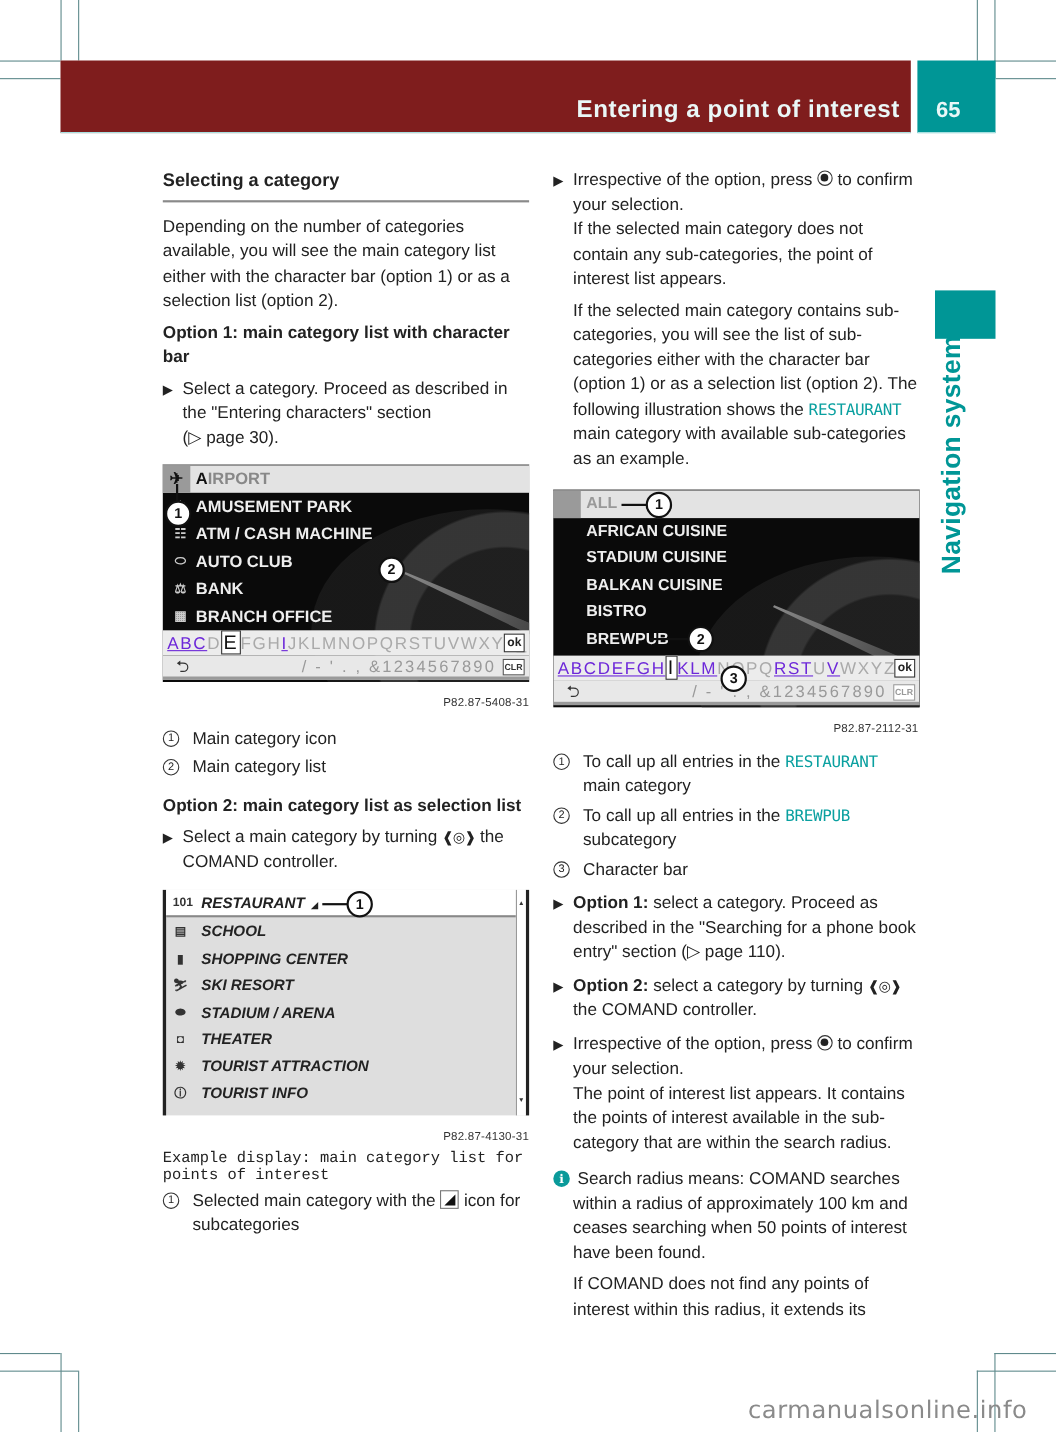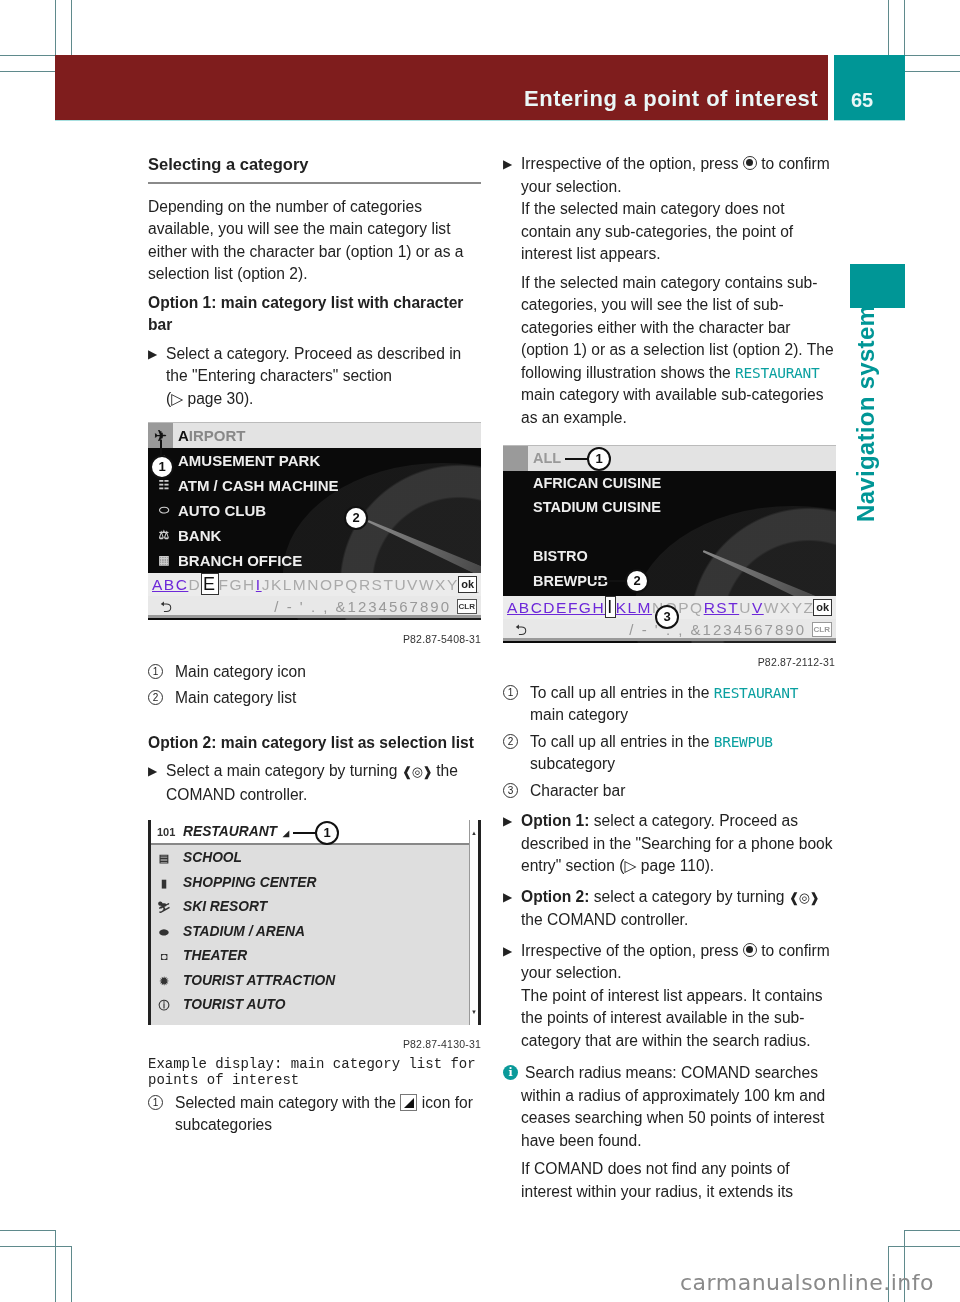--- a/index.html
+++ b/index.html
@@ -153,21 +153,21 @@
     </div>
     <div class="callout-line" style="left:12px;top:18px;width:2px;height:20px"></div>
     <div class="callout" style="left:2px;top:33px">1</div>
     <div class="callout" style="left:196px;top:84px">2</div>
     <div class="ref">P82.87-5408-31</div>
   </div>
 
   <div style="height:10px"></div>
   <div class="legend"><span class="num">1</span><span>Main category icon</span></div>
   <div class="legend"><span class="num">2</span><span>Main category list</span></div>
-  <div class="subhead" style="margin-top:22px">Option 2: main category list as selection list</div>
+  <div class="subhead" style="margin-top:12px">Option 2: main category list as selection list</div>
   <div class="step">
     <span class="arrow">▶</span>
     <span>Select a main category by turning</span>
     <span class="controller">❰◎❱</span>
     <span>the COMAND controller.</span>
   </div>
 
   <div class="shot" style="margin-top:14px">
     <div class="screen2">
       <div class="s2-row s2-first" style="top:0">
@@ -194,21 +194,21 @@
       <div class="s2-row" style="top:124px">
           <span class="ic">◘</span>
           <span class="tx">THEATER</span>
         </div>
       <div class="s2-row" style="top:148.5px">
           <span class="ic">✹</span>
           <span class="tx">TOURIST ATTRACTION</span>
         </div>
       <div class="s2-row" style="top:173px">
           <span class="ic">ⓘ</span>
-          <span class="tx">TOURIST AUTO</span>
+          <span class="tx">TOURIST INFO</span>
         </div>
       <div class="s2-scroll">
         <span class="up" style="top:2px">▲</span>
         <span class="dn" style="bottom:2px">▼</span>
       </div>
     </div>
     <div class="callout-line" style="left:145px;top:12px;width:24px"></div>
     <div class="callout" style="left:167px;top:1px">1</div>
     <div class="ref">P82.87-4130-31</div>
   </div>
@@ -238,20 +238,23 @@
       <div class="needle" style="left:200px;top:100px"></div>
       <div class="s3-row" style="top:24.5px">
           <span class="tx">AFRICAN CUISINE</span>
         </div>
       <div class="s3-row scr-top" style="top:0">
           <span class="iconcell" style="position:absolute;left:0;top:0;width:25px;height:24.5px;background:#9a9a9a"></span>
           <span class="tx" style="color:#999">ALL</span>
         </div>
       <div class="s3-row" style="top:49px">
           <span class="tx">STADIUM CUISINE</span>
+        </div>
+      <div class="s3-row" style="top:73.5px">
+          <span class="tx">BALKAN CUISINE</span>
         </div>
       <div class="s3-row" style="top:98px">
           <span class="tx">BISTRO</span>
         </div>
       <div class="s3-row" style="top:122.5px">
           <span class="tx">BREWPUB</span>
         </div>
       <div class="charbar" style="top:150px">
         <span class="bold">ABCDEFGH</span><span class="sel">I</span><span class="bold">KLM</span><span class="dim">NOPQ</span><span class="bold">RST</span><span class="dim">U</span><span class="bold">V</span><span class="dim">WXYZ_</span>
         <span class="ok-btn">ok</span>
@@ -290,17 +293,17 @@
   <div class="step">
     <span class="arrow">▶</span>
     <span>Irrespective of the option, press</span>
     <span class="press-icon"></span>
     <span>to confirm your selection.</span>
     <p>The point of interest list appears. It contains the points of interest available in the sub-category that are within the search radius.</p>
   </div>
   <div class="step" style="padding-left:18px;margin-top:10px">
     <span class="info-icon">i</span>
     <p style="text-indent:4px">Search radius means: COMAND searches within a radius of approximately 100 km and ceases searching when 50 points of interest have been found.</p>
-    <p style="margin-top:6px">If COMAND does not find any points of interest within your radius, it extends its</p>
+    <p style="margin-top:6px">If COMAND does not find any points of interest within this radius, it extends its</p>
   </div>
 </div>
 
 <div class="watermark">carmanualsonline.info</div>
 
 </body></html>

